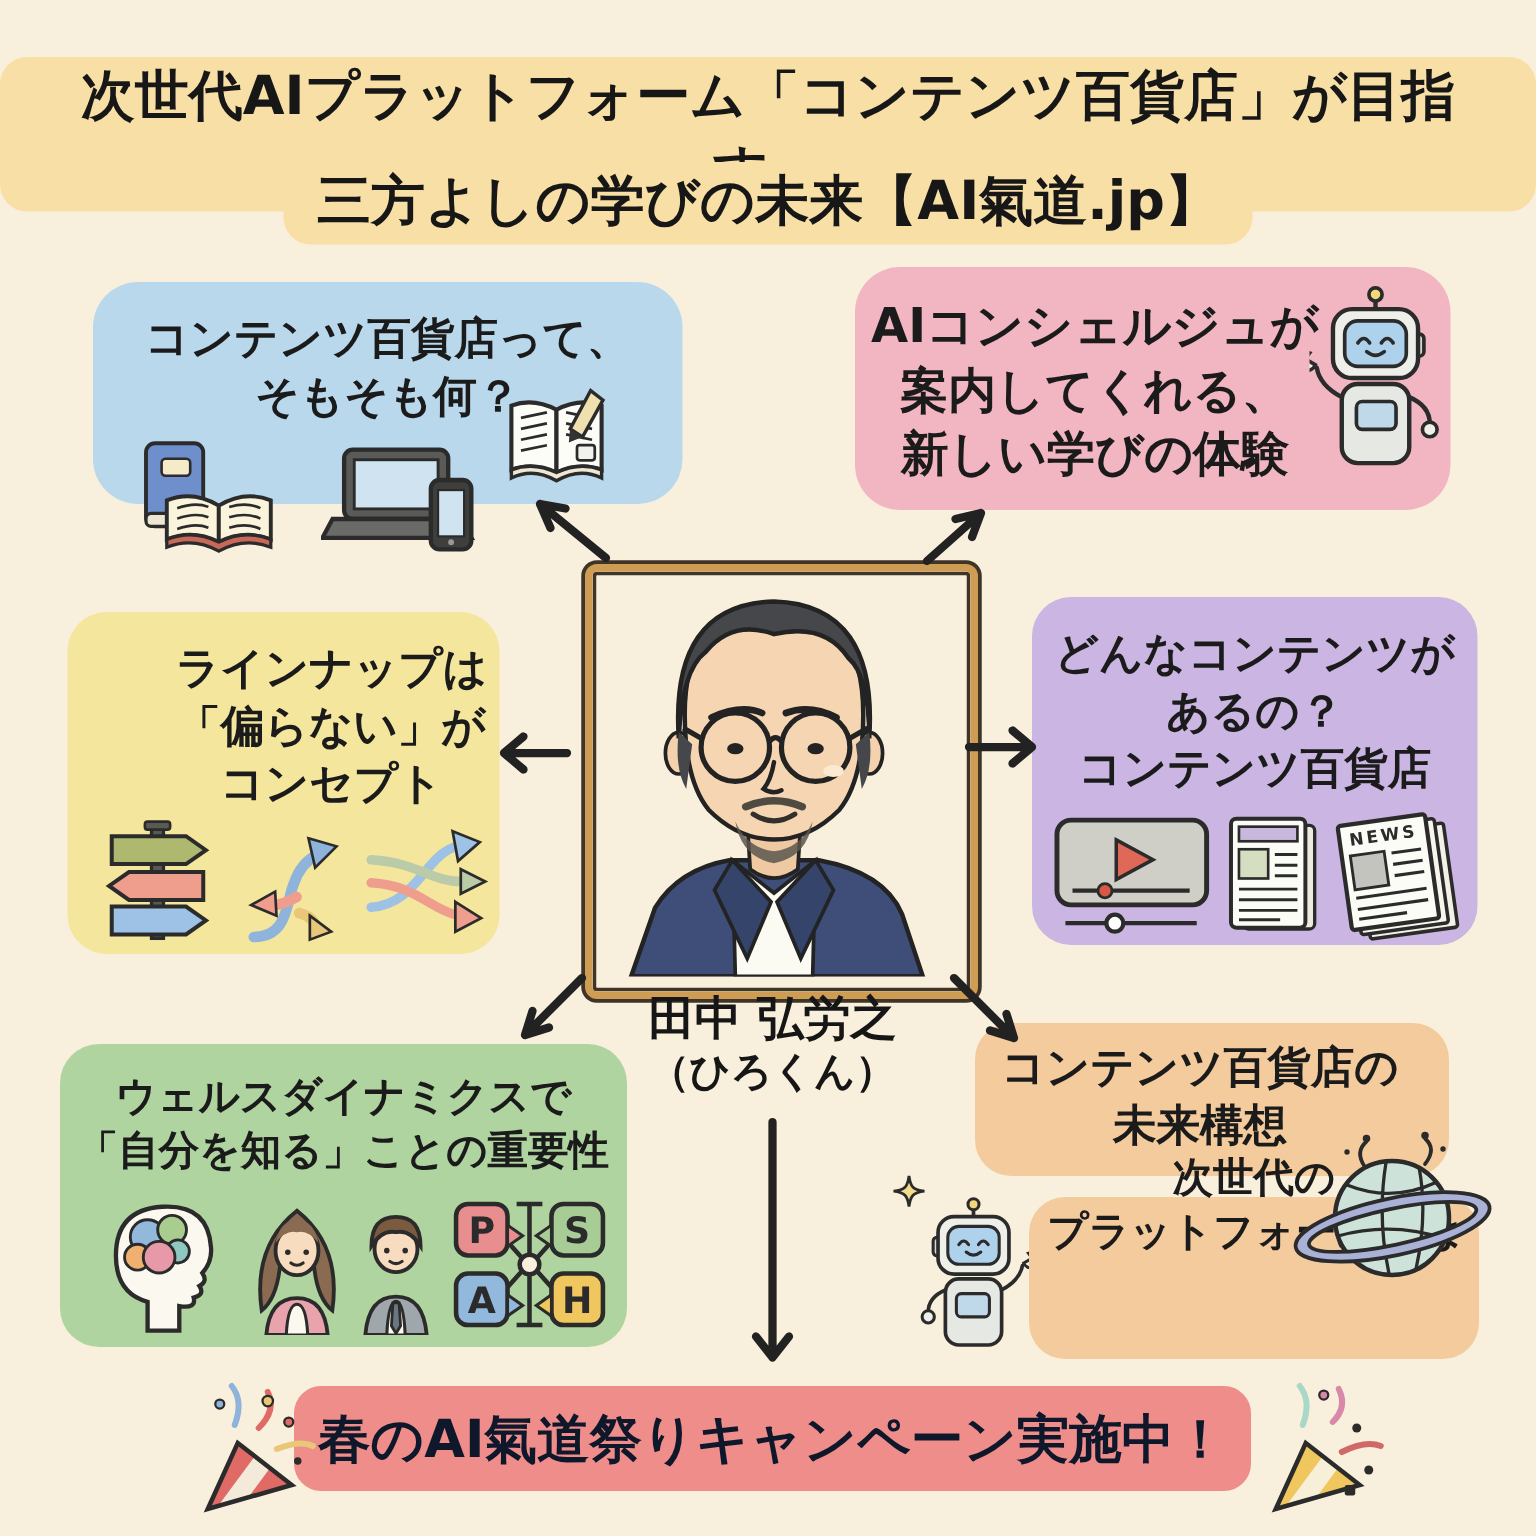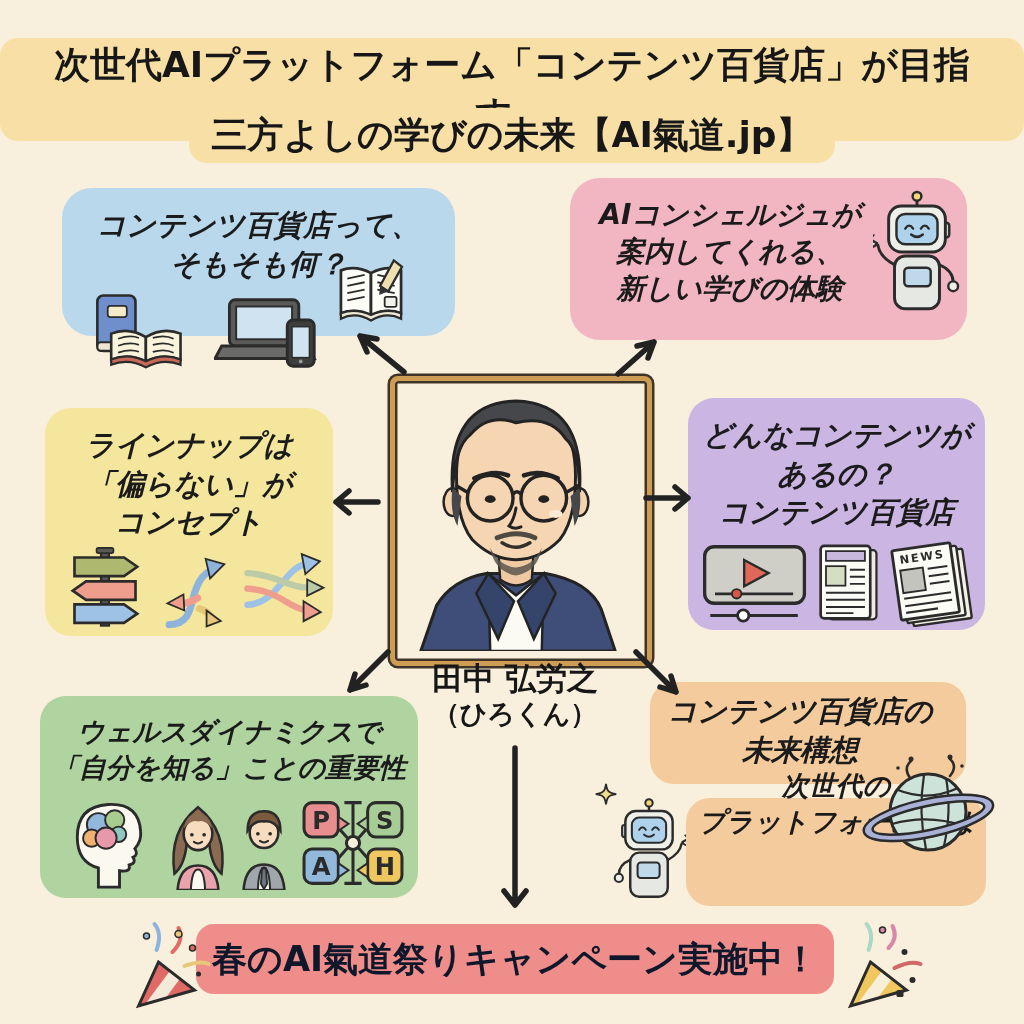--- a/index.html
+++ b/index.html
@@ -3,21 +3,21 @@
 <meta charset="utf-8">
 <style>
   html,body{margin:0;padding:0;background:#e8e2d2;}
   .page{position:relative;width:1024px;height:1024px;background:#F8F0DC;
         font-family:"DejaVu Sans","Liberation Sans",sans-serif;overflow:hidden;}
   .title-wrap{position:absolute;left:0;width:1024px;text-align:center;}
   .title-line{display:inline-block;background:#F8DFA5;border-radius:18px;
         padding:3px 22px;font-size:36px;font-weight:700;color:#171717;line-height:1.35;}
   .box{position:absolute;}
   .btxt{position:absolute;font-weight:700;color:#1b1b1b;text-align:center;
-        white-space:pre-line;line-height:1.33;font-style:italic;}
+        white-space:pre-line;line-height:1.33;}
   .icon{position:absolute;}
   .icon svg{display:block;width:100%;height:100%;}
   .flip{transform:scaleX(-1);}
   .frame{position:absolute;left:390px;top:376px;width:252px;height:280px;
         background:#F8F0DC;border:5px solid #CE9C52;border-radius:8px;
         box-shadow:0 0 0 2.5px #3E3428, inset 0 0 0 2.5px #3E3428;}
   .name{position:absolute;left:350px;width:330px;text-align:center;font-weight:700;color:#161616;}
   .banner{position:absolute;left:196px;top:924px;width:638px;height:70px;background:#EF8D8B;
         border-radius:18px;display:flex;align-items:center;justify-content:center;}
   .banner-text{font-size:35px;font-weight:700;color:#0f172a;white-space:nowrap;}
@@ -65,21 +65,21 @@
       <path d="M45,16 Q62,7 78,13 L78,60 Q62,54 45,62 Z" fill="#FDFDF8" stroke="#2b2b2b" stroke-width="3"></path>
       <path d="M12,60 Q28,54 45,62 Q62,54 78,60 L78,66 Q62,58 45,68 Q28,58 12,66 Z" fill="#EFE8D4" stroke="#2b2b2b" stroke-width="2.5"></path>
       <path d="M19,22 L38,18 M19,30 L38,26 M19,38 L38,34 M19,46 L38,42 M52,18 L71,22 M52,26 L71,30 M52,34 L71,38" stroke="#2b2b2b" stroke-width="2" fill="none"></path>
       <path d="M70,2 L79,9 L64,36 L55,30 Z" fill="#F0E0B0" stroke="#2b2b2b" stroke-width="2.5"></path>
       <path d="M55,30 L64,36 L54,40 Z" fill="#333"></path>
       <rect x="60" y="42" width="13" height="11" rx="2" fill="#F2F2EC" stroke="#2b2b2b" stroke-width="2"></rect>
     </svg>
   </div>
 
   <div class="box" style="left:570px;top:178px;width:397px;height:162px;background:#F2B6C2;border-radius:30px;"></div>
-  <div class="btxt" style="left:575px;top:196px;width:310px;font-size:28px;">AIコンシェルジュが
+  <div class="btxt" style="left:575px;top:196px;width:310px;font-size:32px;">AIコンシェルジュが
 案内してくれる、
 新しい学びの体験</div>
   <div class="icon flip" style="left:873px;top:190px;width:88px;height:128px;">
     <svg viewBox="0 0 90 130">
       <line x1="45" y1="16" x2="45" y2="7" stroke="#2b2b2b" stroke-width="3"></line>
       <circle cx="45" cy="6" r="4.5" fill="#F2D878" stroke="#2b2b2b" stroke-width="2.5"></circle>
       <rect x="12" y="33" width="7" height="15" rx="3" fill="#D8D8D2" stroke="#2b2b2b" stroke-width="2.5"></rect>
       <rect x="16" y="16" width="58" height="47" rx="13" fill="#EFEFEA" stroke="#2b2b2b" stroke-width="3"></rect>
       <rect x="24" y="24" width="42" height="31" rx="9" fill="#AED2EC" stroke="#2b2b2b" stroke-width="2.5"></rect>
       <path d="M33,39 Q37,33 41,39 M49,39 Q53,33 57,39" fill="none" stroke="#2b2b2b" stroke-width="2.5" stroke-linecap="round"></path>
@@ -87,21 +87,21 @@
       <rect x="22" y="67" width="46" height="54" rx="11" fill="#E6E8E4" stroke="#2b2b2b" stroke-width="3"></rect>
       <rect x="31" y="79" width="27" height="19" rx="4" fill="#BFD9EA" stroke="#2b2b2b" stroke-width="2.5"></rect>
       <path d="M22,76 Q8,82 8,94" fill="none" stroke="#2b2b2b" stroke-width="3" stroke-linecap="round"></path>
       <path d="M68,76 Q83,68 85,56" fill="none" stroke="#2b2b2b" stroke-width="3" stroke-linecap="round"></path>
       <path d="M86,54 a6,6 0 1 0 4,-8 l3,4 z" fill="#EFEFEA" stroke="#2b2b2b" stroke-width="2.5"></path>
       <circle cx="8" cy="98" r="5" fill="#EFEFEA" stroke="#2b2b2b" stroke-width="2.5"></circle>
     </svg>
   </div>
 
   <div class="box" style="left:45px;top:408px;width:288px;height:228px;background:#F4E69C;border-radius:26px;"></div>
-  <div class="btxt" style="left:45px;top:426px;width:288px;font-size:29px;">ラインナップは
+  <div class="btxt" style="left:45px;top:426px;width:288px;font-size:29px;padding-left:32px;">ラインナップは
 「偏らない」が
 コンセプト</div>
   <div class="icon" style="left:62px;top:546px;width:86px;height:84px;">
     <svg viewBox="0 0 95 95">
       <rect x="43" y="6" width="9" height="84" fill="#5A5A55" stroke="#2b2b2b" stroke-width="2.5"></rect>
       <rect x="38" y="2" width="19" height="6" rx="2" fill="#5A5A55" stroke="#2b2b2b" stroke-width="2"></rect>
       <path d="M13,13 L69,13 L84,23.5 L69,34 L13,34 Z" fill="#AEB86E" stroke="#2b2b2b" stroke-width="3"></path>
       <path d="M82,40 L26,40 L11,50.5 L26,61 L82,61 Z" fill="#EF9E8E" stroke="#2b2b2b" stroke-width="3"></path>
       <path d="M13,66 L69,66 L84,76.5 L69,87 L13,87 Z" fill="#9EC2E6" stroke="#2b2b2b" stroke-width="3"></path>
     </svg>

